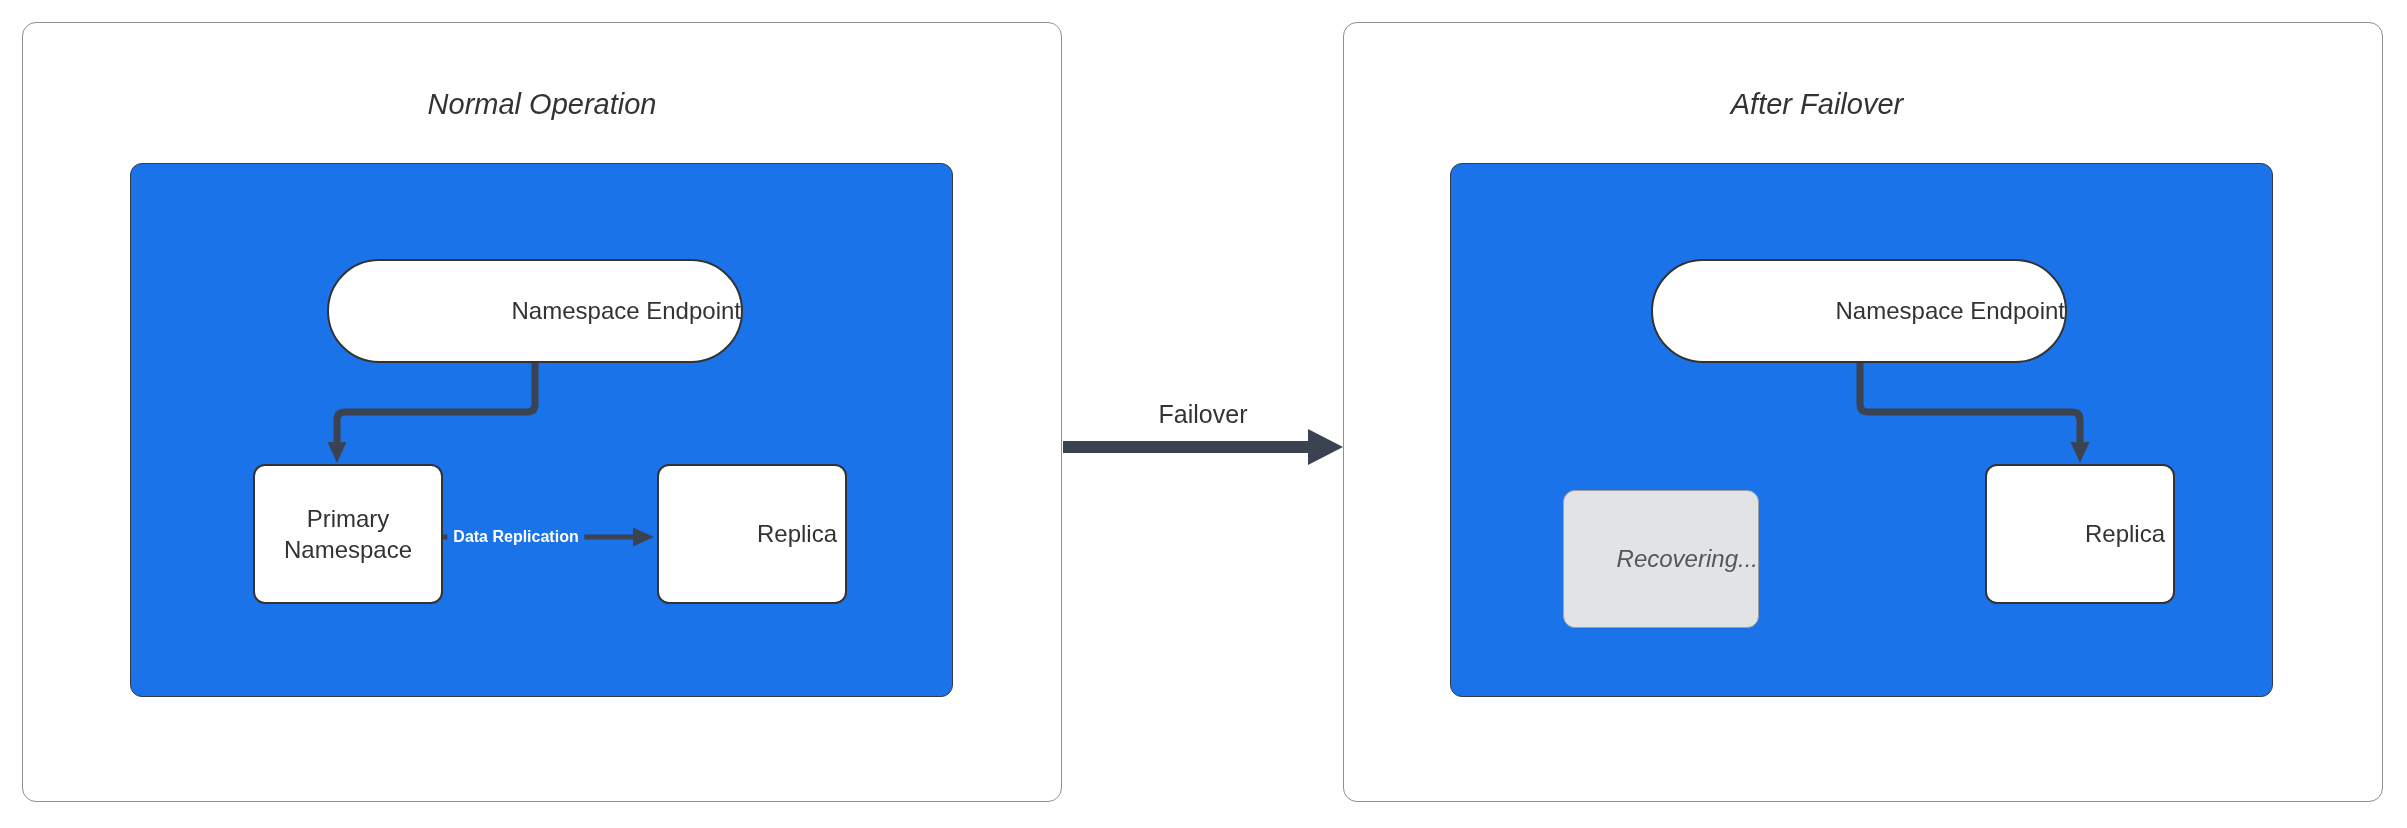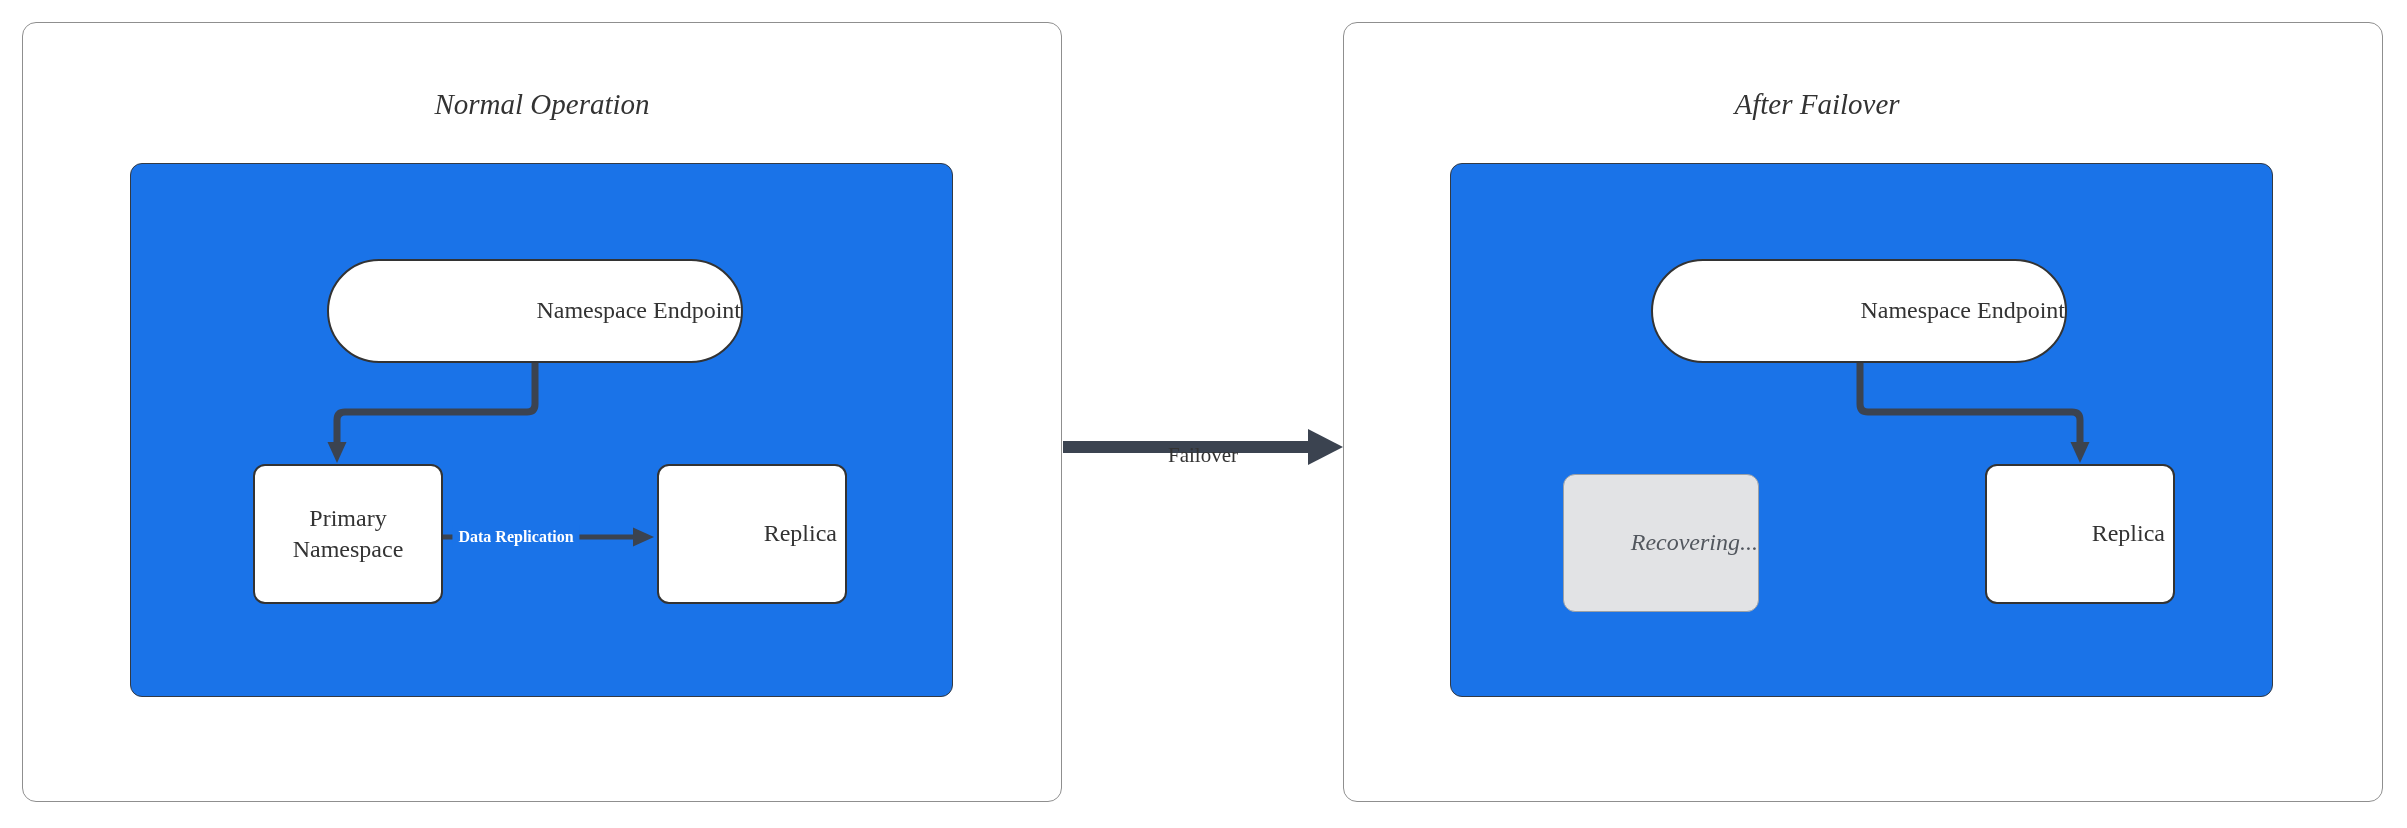--- a/index.html
+++ b/index.html
@@ -12,21 +12,21 @@
     --edge-color:#3b4350;
     --text-dark:#333333;
     --edge-label-color:#ffffff;
     --recover-fill:#e2e3e5;
     --recover-stroke:#9aa0a6;
     --recover-text:#52575e;
   }
   html,body{margin:0;padding:0;background:var(--page-bg);}
   .stage{
     position:relative;width:2407px;height:828px;overflow:hidden;
-    font-family:Liberation Serif, serif;color:var(--text-dark);
+    font-family:Liberation Sans, sans-serif;color:var(--text-dark);
   }
   .panel{
     position:absolute;top:22px;width:1040px;height:780px;
     border:1.5px solid var(--panel-border);border-radius:14px;
     background:var(--page-bg);box-sizing:border-box;
   }
   #panel-left{left:22px;}
   #panel-right{left:1343px;}
   .panel-title{
     position:absolute;top:88px;width:1040px;text-align:center;
@@ -58,32 +58,32 @@
   #pill-left{left:327px;}
   #pill-right{left:1651px;}
   .box{
     width:190px;height:140px;top:464px;border:2px solid var(--node-stroke);
     border-radius:12px;padding:0 8px;
   }
   #node-primary{left:242px;margin-left:11px;}
   #node-replica-left{left:657px;}
   #node-replica-right{left:1985px;}
   #node-recovering{
-    left:1563px;top:474px;width:196px;height:138px;
+    left:1563px;top:490px;width:196px;height:138px;
     background:var(--recover-fill);border:1.5px solid var(--recover-stroke);
     border-radius:12px;font-style:italic;color:var(--recover-text);
   }
   .edge-label{
     position:absolute;left:516px;top:537px;transform:translate(-50%,-50%);
     background:var(--cluster-fill);color:var(--edge-label-color);
     font-weight:bold;font-size:16px;padding:3px 6px;white-space:nowrap;z-index:4;
   }
   .failover-label{
     position:absolute;left:1203px;top:414px;transform:translate(-50%,-50%);
-    font-size:21px;color:var(--text-dark);white-space:nowrap;z-index:4;margin-top:41px;
+    font-size:25px;color:var(--text-dark);white-space:nowrap;z-index:4;
   }
 </style>
 </head>
 <body>
 
 <div class="stage">
 
   <section class="panel" id="panel-left"></section>
   <div class="panel-title" id="title-left">Normal Operation</div>
   <div class="cluster" id="cluster-left"></div>

